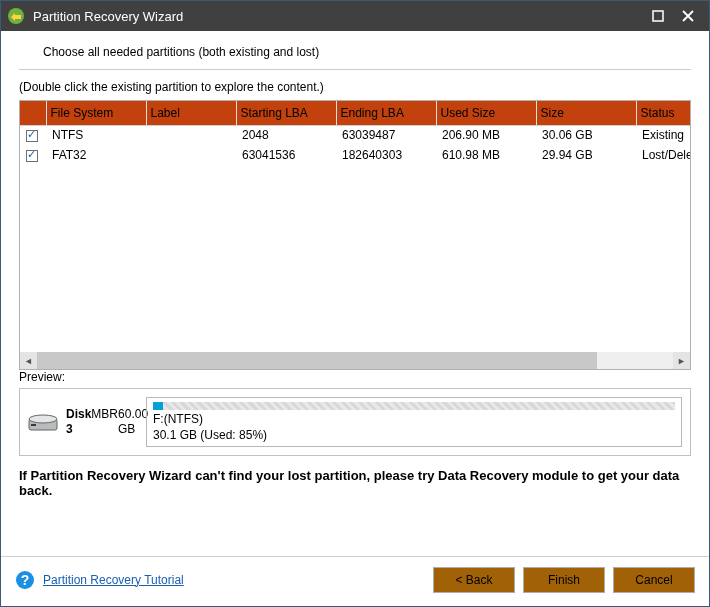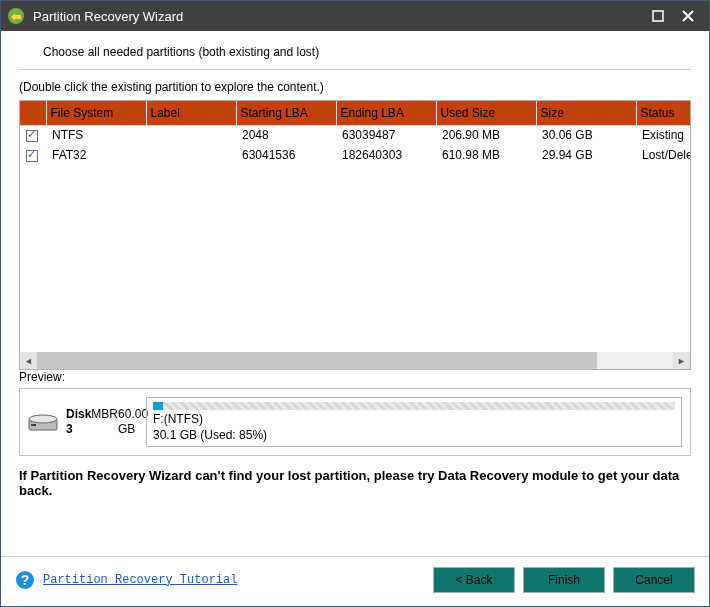--- a/index.html
+++ b/index.html
@@ -183,28 +183,27 @@
     height: 50px;
   }
   .help-icon {
     width: 20px; height: 20px;
     margin-right: 8px;
   }
   .tutorial-link {
     color: #1a5fb4;
     text-decoration: underline;
     cursor: pointer;
-    font-family: Liberation Mono, monospace;
   }
   .btns { margin-left: auto; display: flex; gap: 8px; }
   .btn {
     min-width: 82px;
     height: 26px;
     border: 1px solid #adadad;
-    background: #0f766e;
+    background: #a16207;
     display: flex;
     align-items: center;
     justify-content: center;
     cursor: pointer;
     font-size: 12px;
     padding: 0 10px;
   }
 </style>
 </head>
 <body>

